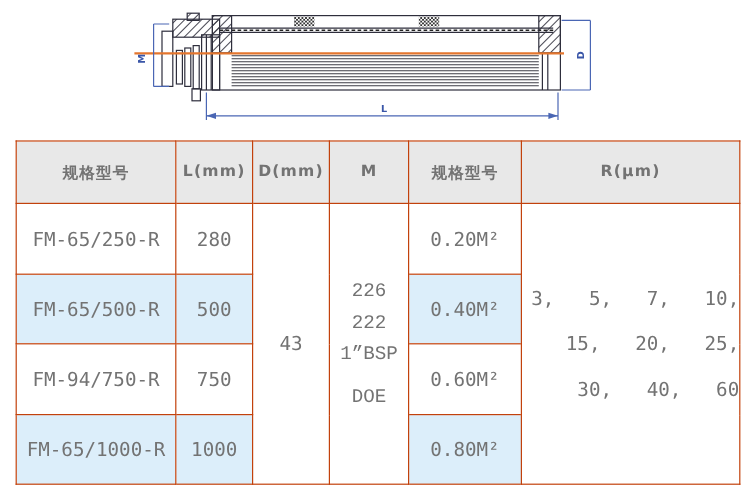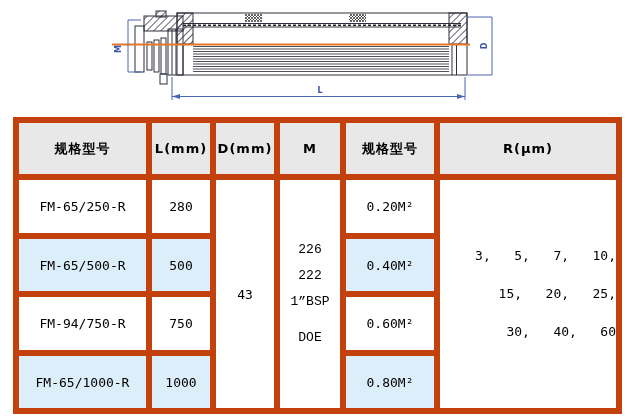--- a/index.html
+++ b/index.html
@@ -8,28 +8,28 @@
     overflow:hidden; font-family:"DejaVu Sans", sans-serif;
   }
   svg.drawing { position:absolute; top:0; left:0; }
 
   table.spec {
     position:absolute; left:13px; top:117px; width:603px;
     border-collapse:collapse; table-layout:fixed;
     font-family:"DejaVu Sans Mono","DejaVu Sans",monospace;
   }
   .spec th, .spec td {
-    border:6px solid #c2410c; text-align:center; vertical-align:middle;
-    color:#000000; padding:0; overflow:hidden;
+    border:1px solid #c2410c; text-align:center; vertical-align:middle;
+    color:#737373; padding:0; overflow:hidden;
   }
   .spec th {
     background:#e8e8e8; font-size:13px; font-weight:bold; height:51px;
     font-family:"DejaVu Sans",sans-serif; letter-spacing:1px;
   }
-  .spec td { font-size:13px; background:#ffffff; }
+  .spec td { font-size:16px; background:#ffffff; }
   .spec tbody tr:nth-child(1){ height:59px; }
   .spec tbody tr:nth-child(2){ height:58px; }
   .spec tbody tr:nth-child(3){ height:59px; }
   .spec tbody tr:nth-child(4){ height:58px; }
   .spec tr.alt td { background:#dceefa; }
   .spec td.merged { background:#ffffff; }
   .mline { line-height:26px;font-family:Liberation Mono, monospace; }
   .mline.last { margin-top:10px; }
   .rline { line-height:38px; white-space:pre;text-align:right; }
 </style>

